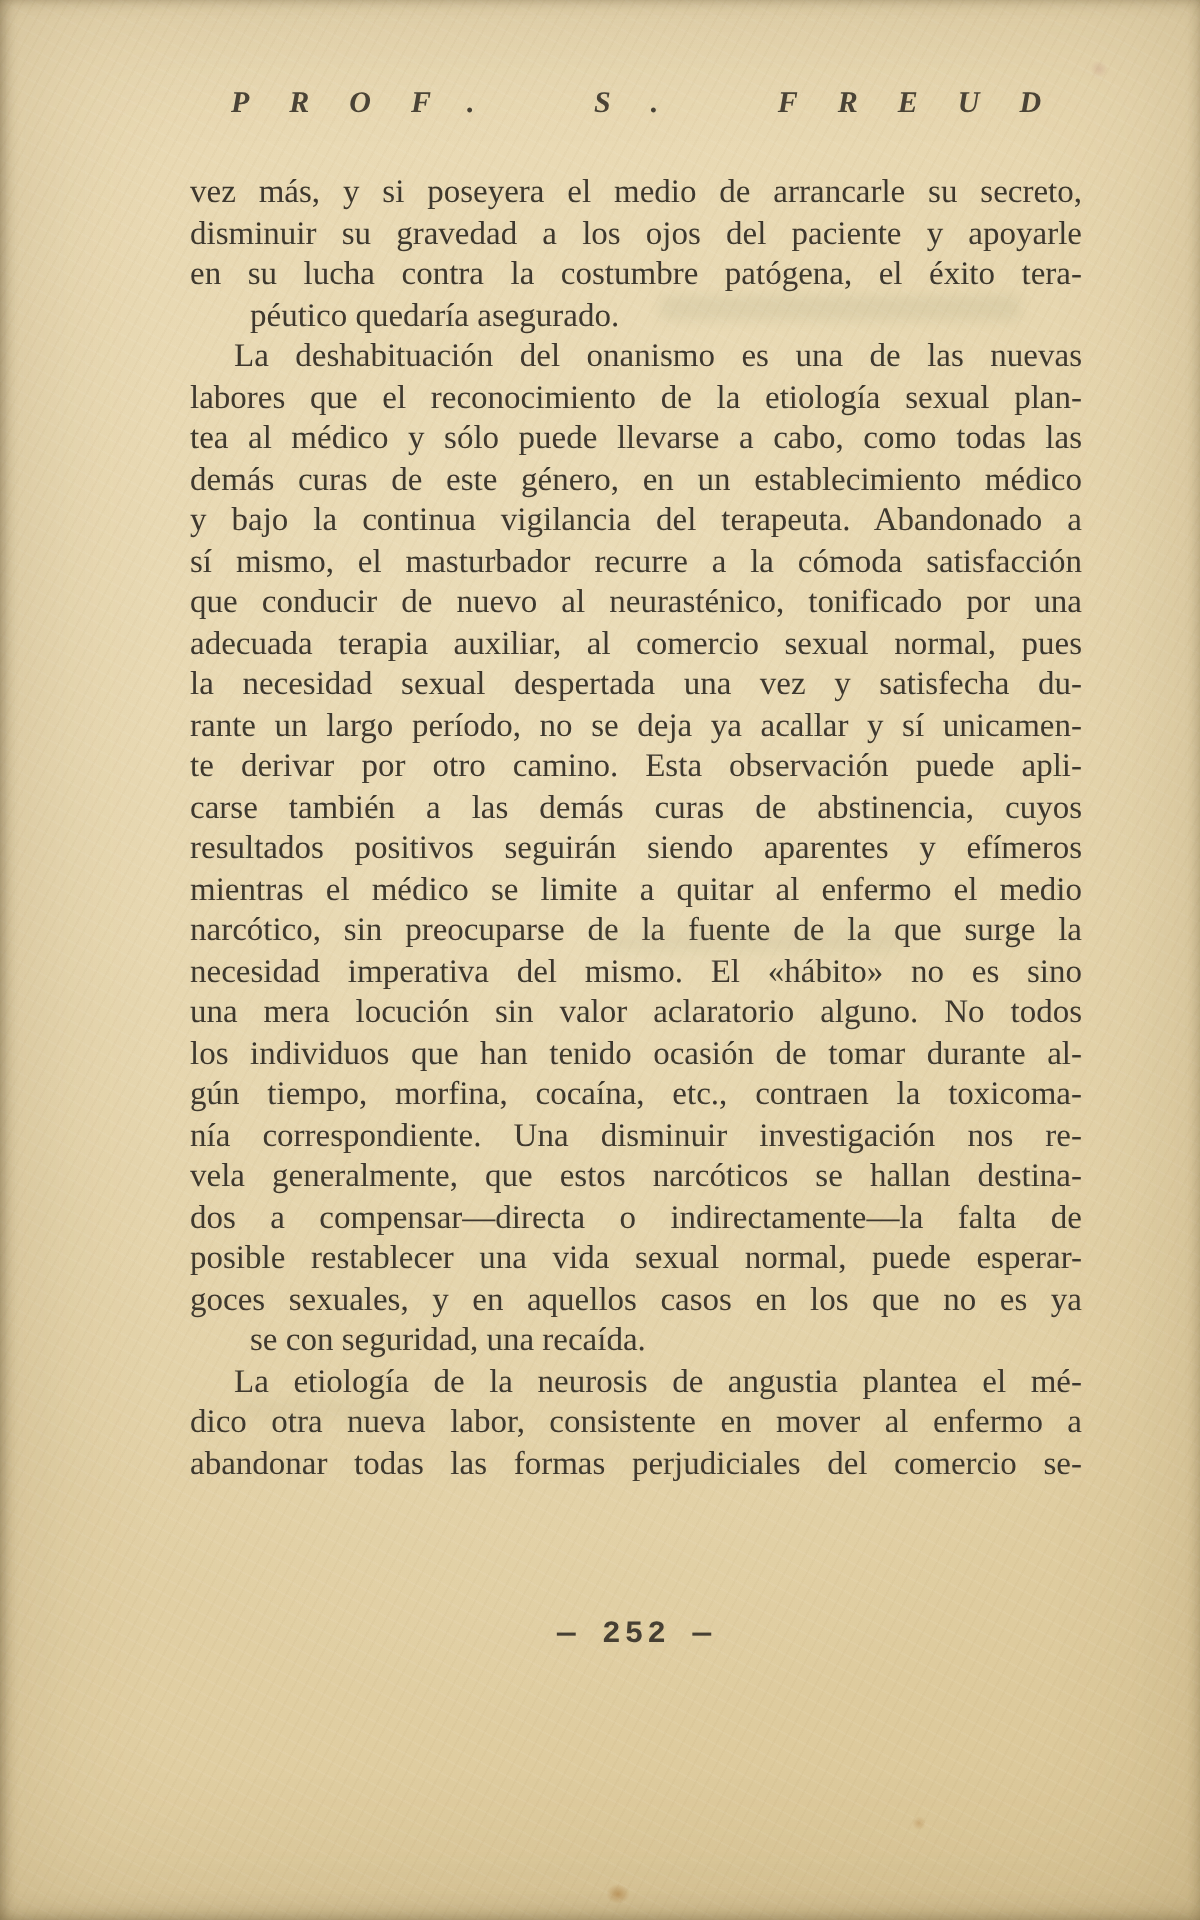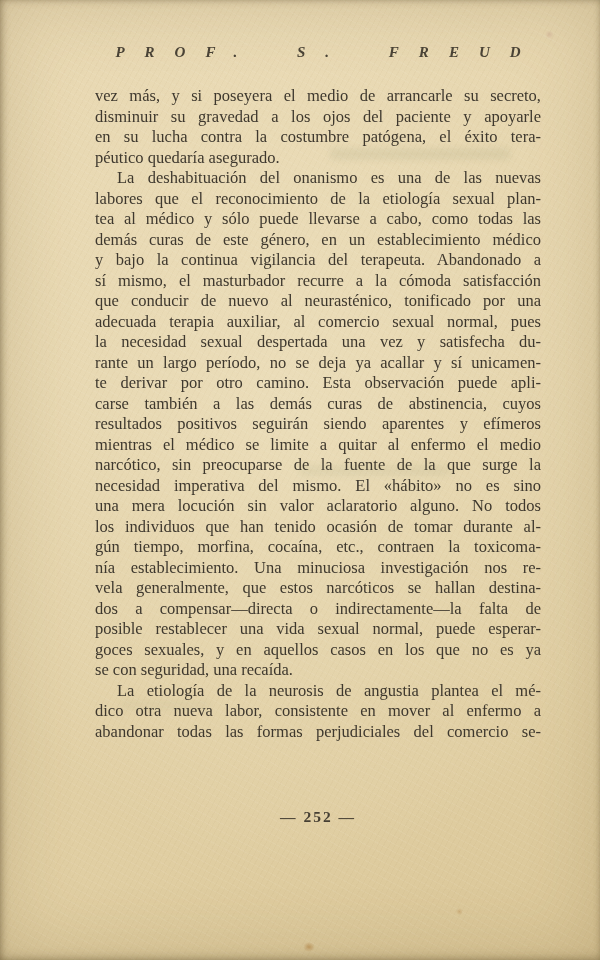--- a/index.html
+++ b/index.html
@@ -58,34 +58,36 @@
   }
   .para { margin: 0; padding: 0; }
   .line {
     text-align: justify;
     text-align-last: justify;
     white-space: normal;
     min-height: 20.5px;
   }
   .line.last {
     text-align-last: left;
+    margin-left: 30px;
   }
   .para.indent .line:first-child {
     padding-left: 22px;
   }
   .page-footer {
     position: absolute;
     top: 808px;
     left: 95px;
     width: 446px;
     text-align: center;
     font-size: 15.5px;
     font-weight: bold;
     letter-spacing: 2px;
     color: #463f33;
+    font-family: Liberation Mono, monospace;
   }
   
   .ghost {
     position: absolute;
     background: rgba(120,125,90,0.10);
     filter: blur(3px);
     border-radius: 3px;
     pointer-events: none;
   }
   .ghost.g1 { left: 330px; top: 148px; width: 180px; height: 12px; }
@@ -137,21 +139,21 @@
         <div class="line">rante un largo período, no se deja ya acallar y sí unicamen-</div>
         <div class="line">te derivar por otro camino. Esta observación puede apli-</div>
         <div class="line">carse también a las demás curas de abstinencia, cuyos</div>
         <div class="line">resultados positivos seguirán siendo aparentes y efímeros</div>
         <div class="line">mientras el médico se limite a quitar al enfermo el medio</div>
         <div class="line">narcótico, sin preocuparse de la fuente de la que surge la</div>
         <div class="line">necesidad imperativa del mismo. El «hábito» no es sino</div>
         <div class="line">una mera locución sin valor aclaratorio alguno. No todos</div>
         <div class="line">los individuos que han tenido ocasión de tomar durante al-</div>
         <div class="line">gún tiempo, morfina, cocaína, etc., contraen la toxicoma-</div>
-        <div class="line">nía establecimiento. Una minuciosa investigación nos re-</div>
+        <div class="line">nía correspondiente. Una disminuir investigación nos re-</div>
         <div class="line">vela generalmente, que estos narcóticos se hallan destina-</div>
         <div class="line">dos a compensar—directa o indirectamente—la falta de</div>
         <div class="line">posible restablecer una vida sexual normal, puede esperar-</div>
         <div class="line">goces sexuales, y en aquellos casos en los que no es ya</div>
         <div class="line last">se con seguridad, una recaída.</div>
       </div>
       <div class="para indent">
         <div class="line">La etiología de la neurosis de angustia plantea el mé-</div>
         <div class="line">dico otra nueva labor, consistente en mover al enfermo a</div>
         <div class="line">abandonar todas las formas perjudiciales del comercio se-</div>

